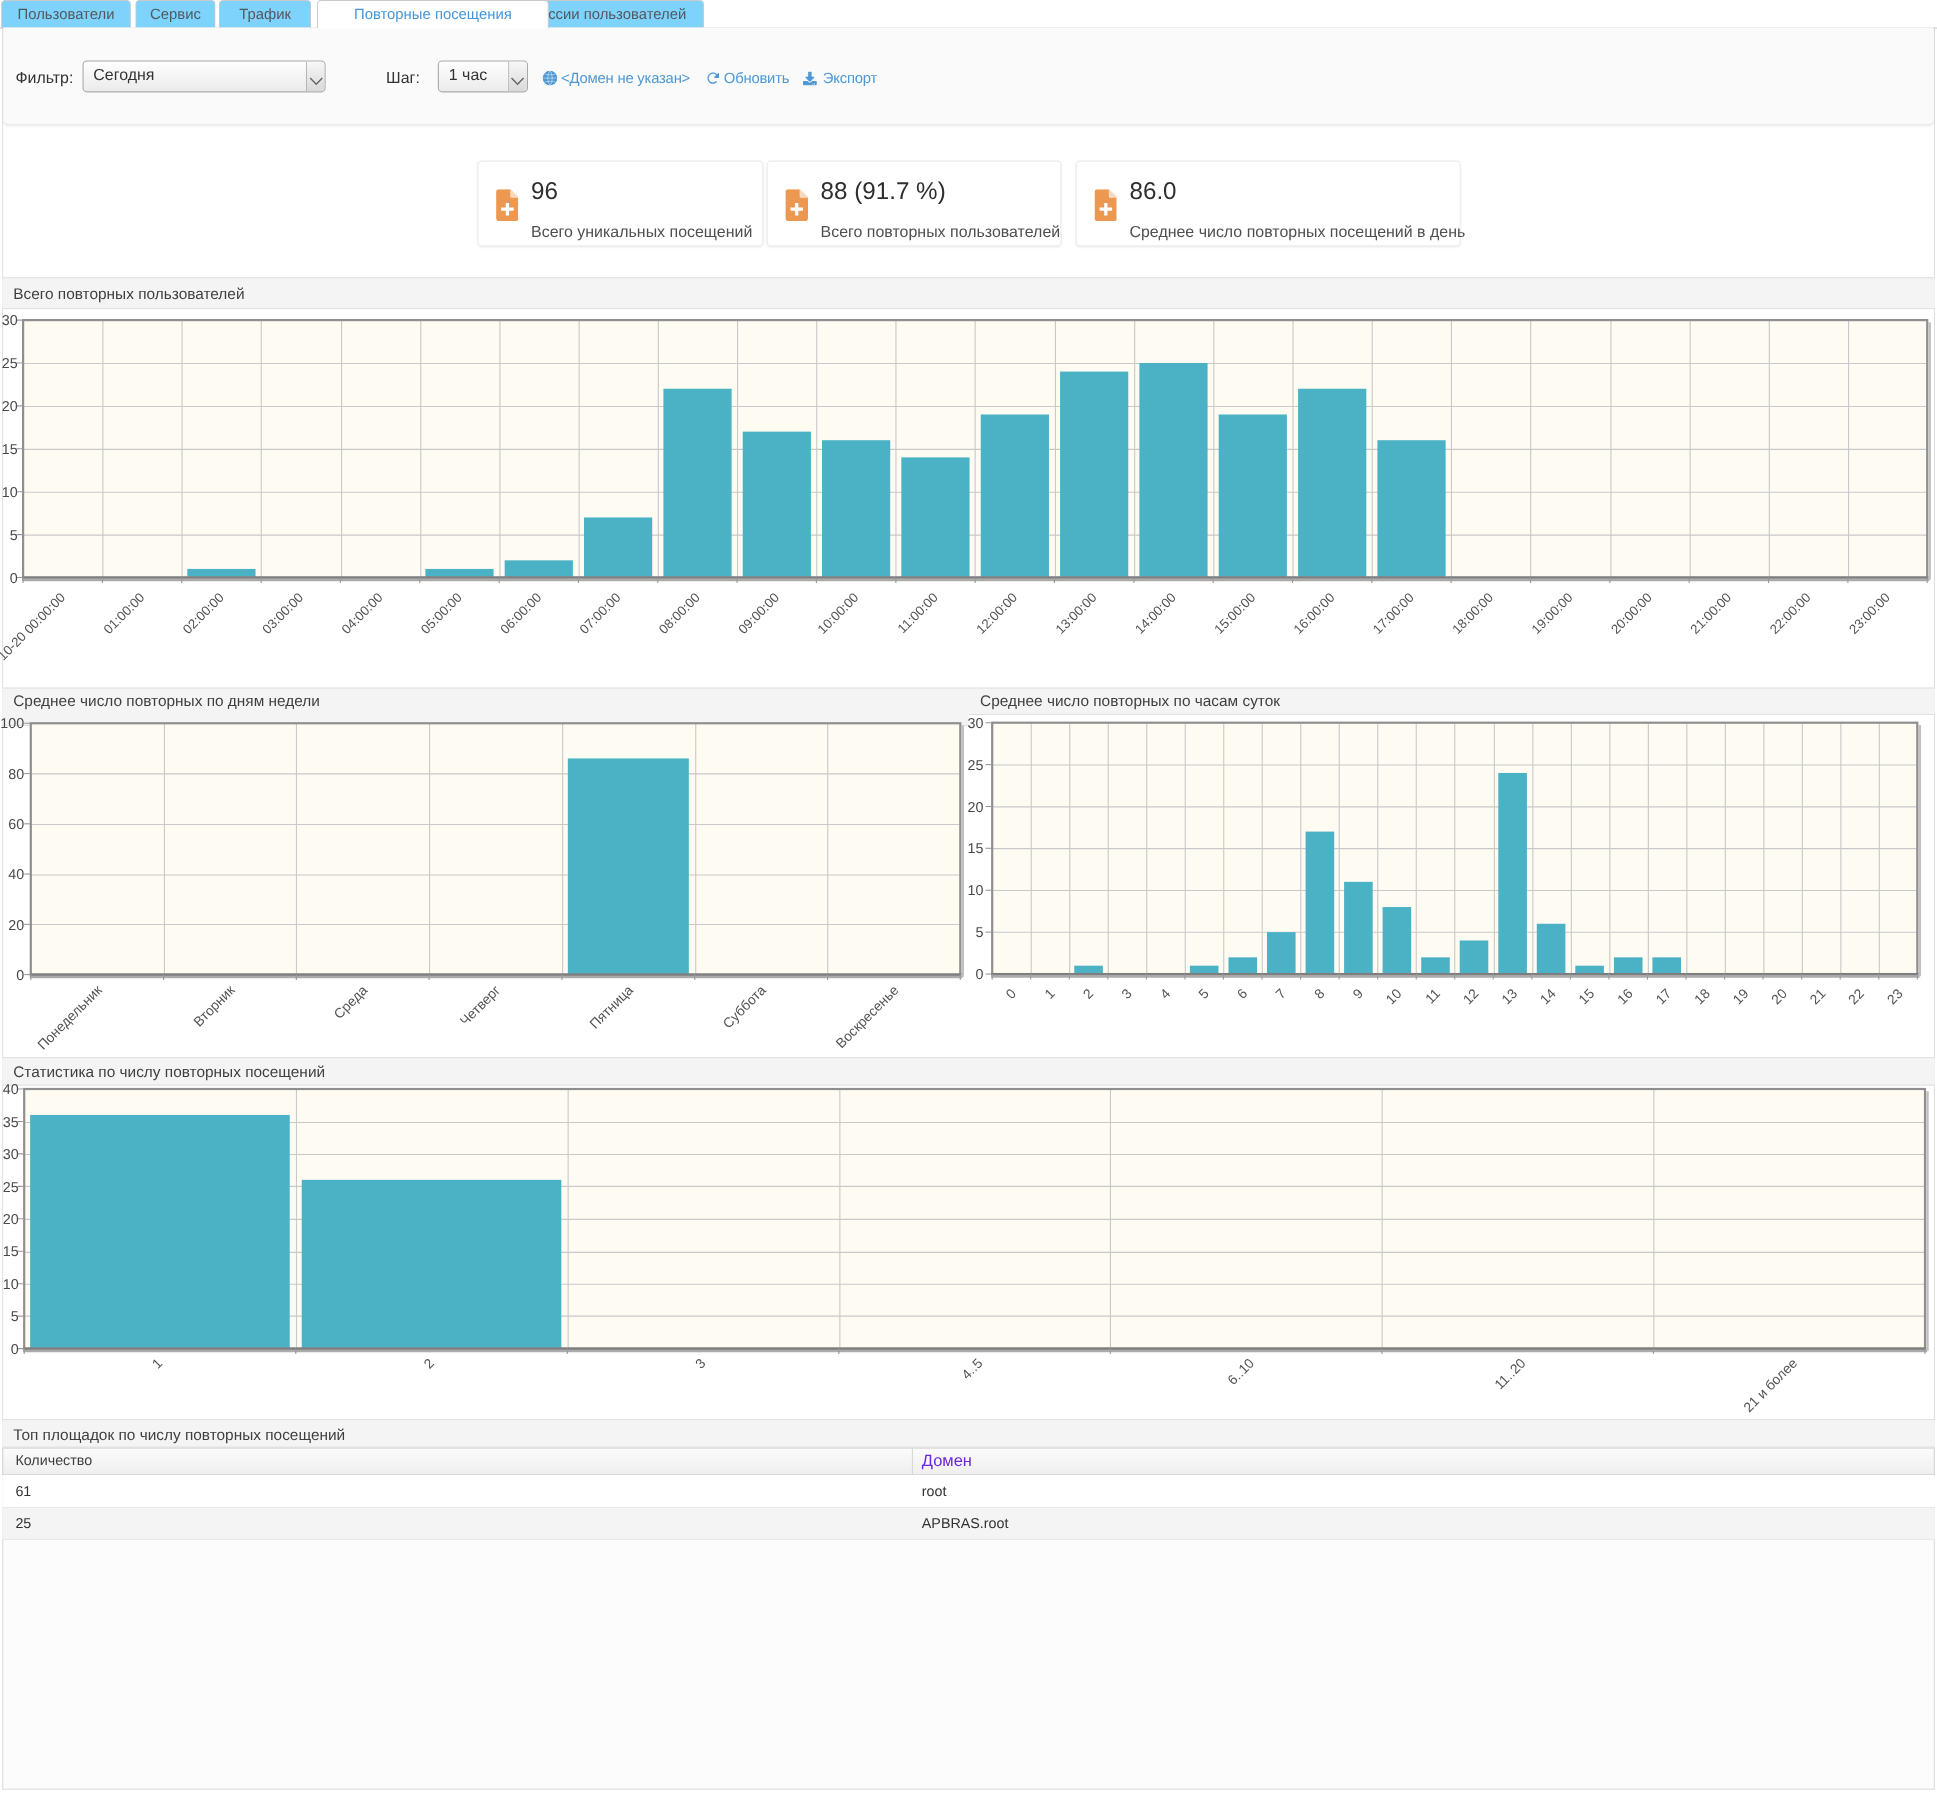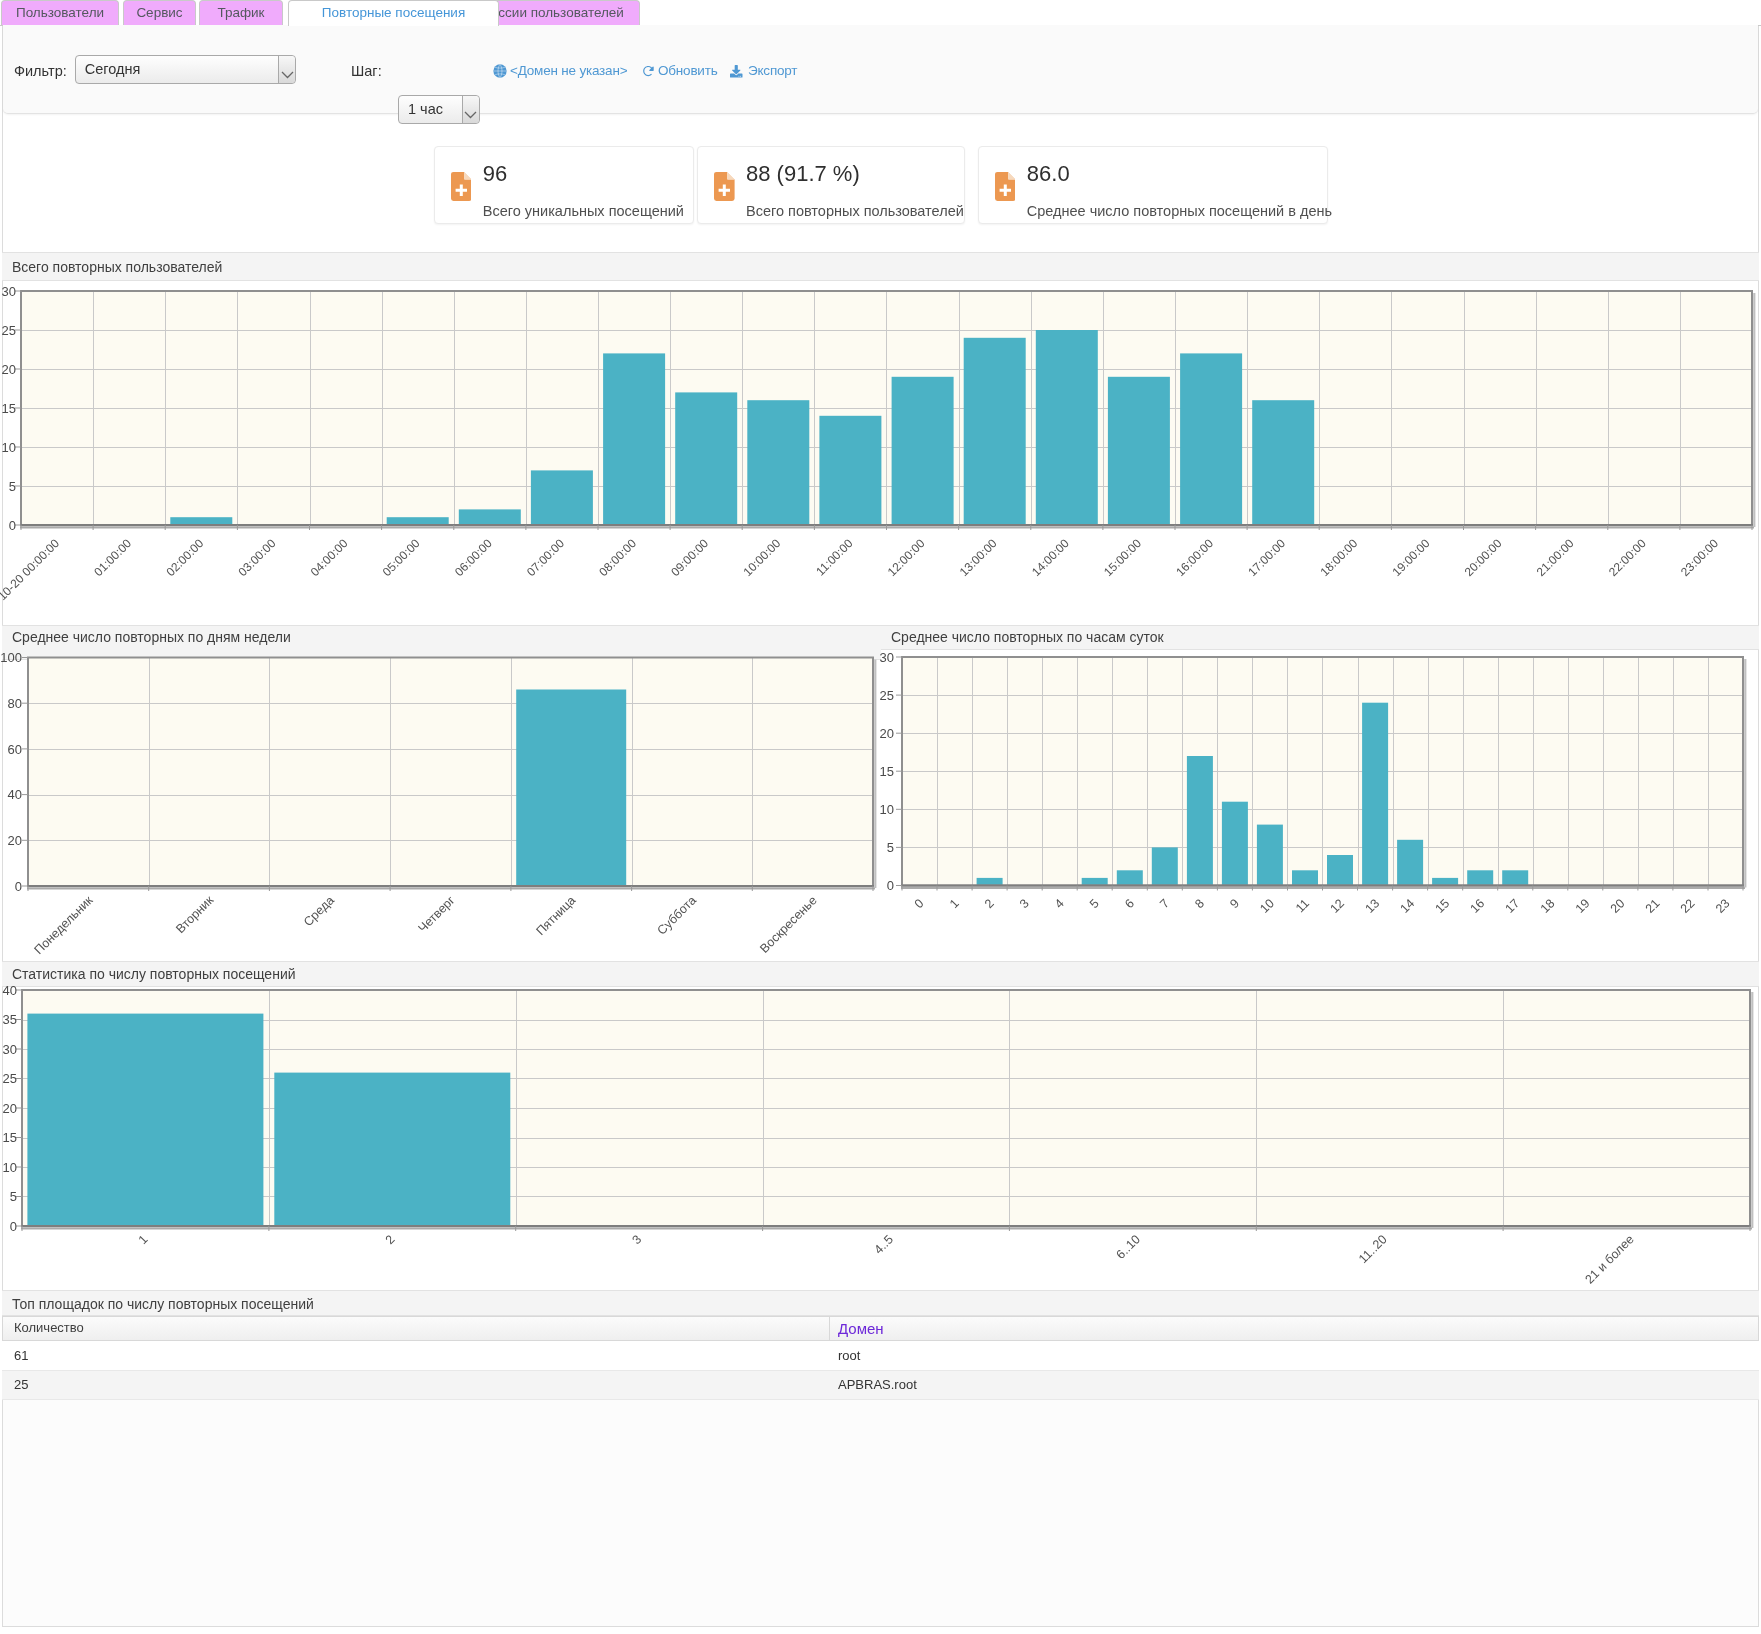--- a/index.html
+++ b/index.html
@@ -1,18 +1,18 @@
 <!DOCTYPE html>
 <html><head><meta charset="utf-8"><style>
 * { margin:0; padding:0; box-sizing:border-box; }
 body { width:1761px; height:1634px; position:relative; background:#fff;
   font-family:"Liberation Sans", sans-serif; overflow:hidden; }
 .abs { position:absolute; }
 .tab { position:absolute; top:0; height:25px; border:1px solid #c9c9c9; border-bottom:none;
-  border-radius:4px 4px 0 0; background:#f0abfc; color:#54585f; font-size:13.5px;
+  border-radius:4px 4px 0 0; background:#7dd3fc; color:#54585f; font-size:13.5px;
   text-align:center; line-height:24px; }
 .ttl { position:absolute; background:#f4f4f4; border-top:1px solid #e2e2e2; border-bottom:1px solid #e2e2e2;
   font-size:14px; color:#3f3f3f; line-height:26px; padding-left:10px; }
 .lbl { position:absolute; font-size:14.5px; color:#333; }
 .lnk { position:absolute; font-size:13.5px; letter-spacing:-0.2px; color:#4f98d3; }
 .sel { position:absolute; height:29px; border:1px solid #a9a9a9; border-radius:4px;
   background:linear-gradient(#fefefe,#ebebeb); font-size:14.5px; color:#333; }
 .sel .tx { position:absolute; left:9px; top:5px; }
 .sel .bt { position:absolute; right:0; top:0; bottom:0; width:17px; border-left:1px solid #a9a9a9;
   background:linear-gradient(#f7f7f7,#d9d9d9); border-radius:0 4px 4px 0; text-align:center; padding-top:10px; }
@@ -34,21 +34,21 @@
 
 <div class="abs" style="left:3px;top:25px;width:1755px;height:89px;background:#fafafa;border-bottom:1px solid #e3e3e3;border-radius:0 0 5px 5px;box-shadow:0 1px 2px rgba(0,0,0,0.05);"></div>
 <div class="lbl" style="left:14px;top:63px;">Фильтр:</div>
 <div class="sel" style="left:74.8px;top:55px;width:221.5px;">
     <span class="tx">Сегодня</span>
     <span class="bt"><svg width="13" height="8" viewBox="0 0 13 8">
         <path d="M1 1 L6.5 6.5 L12 1" stroke="#666" stroke-width="1.3" fill="none"></path>
       </svg></span>
   </div>
 <div class="lbl" style="left:351px;top:63px;">Шаг:</div>
-<div class="sel" style="left:398px;top:55px;width:81.5px;margin-top:40px;">
+<div class="sel" style="left:398px;top:55px;width:81.5px;">
     <span class="tx">1 час</span>
     <span class="bt"><svg width="13" height="8" viewBox="0 0 13 8">
         <path d="M1 1 L6.5 6.5 L12 1" stroke="#666" stroke-width="1.3" fill="none"></path>
       </svg></span>
   </div>
 <svg style="position:absolute;left:492.5px;top:64px" width="14" height="14" viewBox="0 0 16 16">
 <circle cx="8" cy="8" r="7.6" fill="#4f98d3"></circle>
 <path d="M1 8 H15 M8 0.5 C5 4 5 12 8 15.5 M8 0.5 C11 4 11 12 8 15.5 M2.3 3.6 C4 5 12 5 13.7 3.6 M2.3 12.4 C4 11 12 11 13.7 12.4" stroke="#fff" stroke-width="0.9" fill="none" opacity="0.55"></path>
 </svg>
 <div class="lnk" style="left:510px;top:63px;">&lt;Домен не указан&gt;</div>

